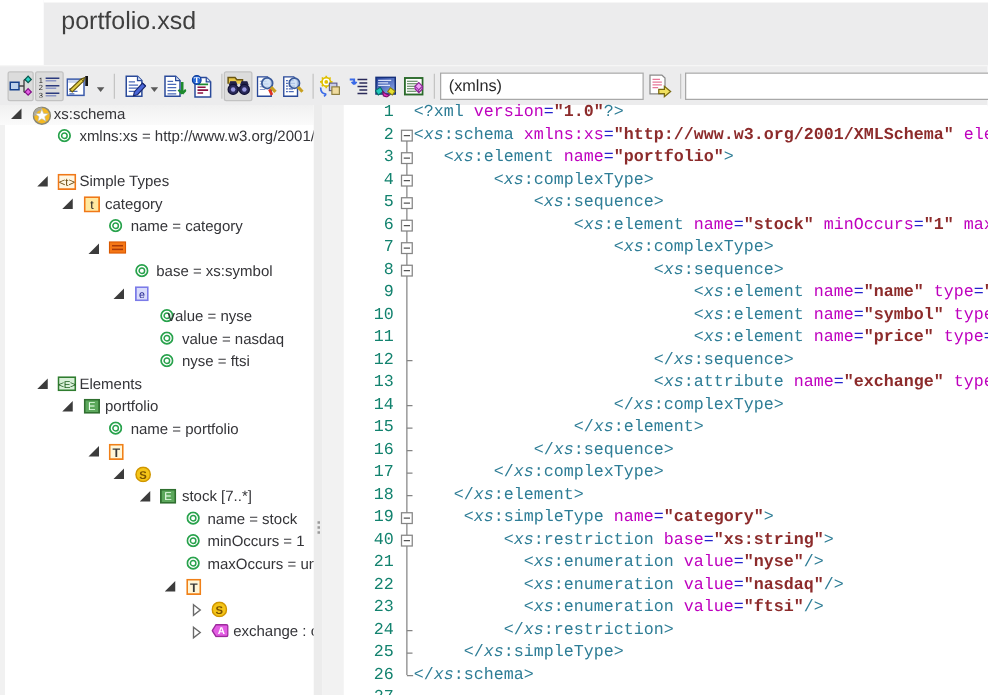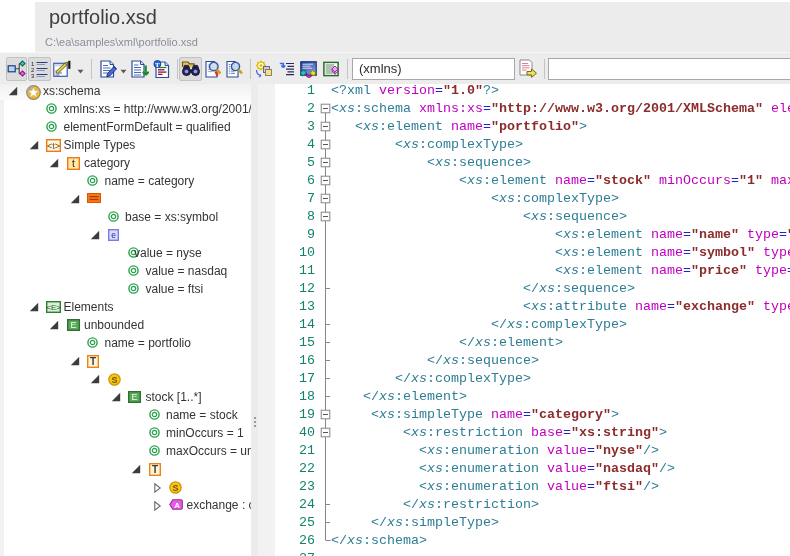--- a/index.html
+++ b/index.html
@@ -32,21 +32,20 @@
 #code b{font-weight:normal;}
 #code .t{color:#2E7D96;}
 #code i.t{font-style:italic;}
 #code .a{color:#BE00BE;}
 #code .q{color:#2222CC;}
 #code .s{color:#8C2B2B;font-weight:bold;}
 </style></head>
 <body>
 <div id="header">
   <div id="title">portfolio.xsd</div>
-  <div id="path">C:\ea\samples\xml\portfolio.xsd</div>
   <svg id="hcaret" width="10" height="8" viewBox="0 0 10 8">
       <path d="M0.5 1 H9.5 L5 7.5 Z" fill="#636363"></path>
     </svg>
   <div id="pinfrag"></div>
 </div>
 <div id="toolbar">
 <span class="tbtn prs" style="left:7px;width:19px">
       <svg width="19" height="18" viewBox="0 0 19 18">
         <rect x="1.2" y="5.8" width="7" height="6" fill="#BDD2EC" stroke="#16418C" stroke-width="1.2"></rect>
         <path d="M8.2 8.8 h4 M12.2 3.8 v10 M12.2 3.8 h1.3 M12.2 13.8 h1.3" fill="none" stroke="#444" stroke-width="1.1"></path>
@@ -220,27 +219,20 @@
           </svg></span>
         <span class="tx" style="left:43px">xs:schema</span>
       </div>
       <div class="trow" style="top:16px">
         <span class="ic" style="left:46px"><svg width="11" height="11" viewBox="0 0 11 11">
             <circle cx="5.5" cy="5.5" r="4.6" fill="#fff" stroke="#28A24C" stroke-width="1.4"></circle>
             <circle cx="5.5" cy="5.5" r="2.2" fill="#fff" stroke="#28A24C" stroke-width="1.2"></circle>
           </svg></span>
         <span class="tx" style="left:63.5px">xmlns:xs = http://www.w3.org/2001/XMLSchema</span>
       </div>
-      <div class="trow" style="top:34px">
-        <span class="ic" style="left:46px"><svg width="11" height="11" viewBox="0 0 11 11">
-            <circle cx="5.5" cy="5.5" r="4.6" fill="#fff" stroke="#28A24C" stroke-width="1.4"></circle>
-            <circle cx="5.5" cy="5.5" r="2.2" fill="#fff" stroke="#28A24C" stroke-width="1.2"></circle>
-          </svg></span>
-        <span class="tx" style="left:63.5px">elementFormDefault = qualified</span>
-      </div>
       <div class="trow" style="top:52px">
         <svg class="tri" style="left:28.5px" width="10" height="10" viewBox="0 0 10 10">
           <path d="M9.2 0.8 V9.2 H0.8 Z" fill="#3c3c3c"></path>
         </svg>
         <span class="ic" style="left:46px"><svg width="15" height="13" viewBox="0 0 15 13">
             <rect x="0.7" y="0.7" width="13.6" height="11.6" fill="#FFF6E2" stroke="#F07818" stroke-width="1.4"></rect>
             <text x="7.5" y="9.8" font-family="Liberation Sans" font-size="9" fill="#6b4a10" text-anchor="middle">&lt;t&gt;</text>
           </svg></span>
         <span class="tx" style="left:63.5px">Simple Types</span>
       </div>
@@ -299,41 +291,41 @@
             <circle cx="5.5" cy="5.5" r="4.6" fill="#fff" stroke="#28A24C" stroke-width="1.4"></circle>
             <circle cx="5.5" cy="5.5" r="2.2" fill="#fff" stroke="#28A24C" stroke-width="1.2"></circle>
           </svg></span>
         <span class="tx" style="left:145.5px">value = nasdaq</span>
       </div>
       <div class="trow" style="top:196px">
         <span class="ic" style="left:128px"><svg width="11" height="11" viewBox="0 0 11 11">
             <circle cx="5.5" cy="5.5" r="4.6" fill="#fff" stroke="#28A24C" stroke-width="1.4"></circle>
             <circle cx="5.5" cy="5.5" r="2.2" fill="#fff" stroke="#28A24C" stroke-width="1.2"></circle>
           </svg></span>
-        <span class="tx" style="left:145.5px">value = ftsi</span>
+        <span class="tx" style="left:145.5px">nyse = ftsi</span>
       </div>
       <div class="trow" style="top:214px">
         <svg class="tri" style="left:28.5px" width="10" height="10" viewBox="0 0 10 10">
           <path d="M9.2 0.8 V9.2 H0.8 Z" fill="#3c3c3c"></path>
         </svg>
         <span class="ic" style="left:46px"><svg width="15" height="12" viewBox="0 0 15 12">
             <rect x="0.7" y="0.7" width="13.6" height="10.6" fill="#D8EFD8" stroke="#2F7D2F" stroke-width="1.4"></rect>
             <text x="7.5" y="9" font-family="Liberation Sans" font-size="8" letter-spacing="-0.3" fill="#1d5c1d" text-anchor="middle">&lt;E&gt;</text>
           </svg></span>
         <span class="tx" style="left:63.5px">Elements</span>
       </div>
       <div class="trow" style="top:232px">
         <svg class="tri" style="left:49px" width="10" height="10" viewBox="0 0 10 10">
           <path d="M9.2 0.8 V9.2 H0.8 Z" fill="#3c3c3c"></path>
         </svg>
         <span class="ic" style="left:66.5px"><svg width="13" height="12" viewBox="0 0 13 12">
             <rect x="0.7" y="0.7" width="11.6" height="10.6" fill="#5CA85C" stroke="#2F6F2F" stroke-width="1.4"></rect>
             <text x="6.5" y="9.4" font-family="Liberation Sans" font-size="9" fill="#eaffea" text-anchor="middle">E</text>
           </svg></span>
-        <span class="tx" style="left:84px">unbounded</span>
+        <span class="tx" style="left:84px">portfolio</span>
       </div>
       <div class="trow" style="top:250px">
         <span class="ic" style="left:87px"><svg width="11" height="11" viewBox="0 0 11 11">
             <circle cx="5.5" cy="5.5" r="4.6" fill="#fff" stroke="#28A24C" stroke-width="1.4"></circle>
             <circle cx="5.5" cy="5.5" r="2.2" fill="#fff" stroke="#28A24C" stroke-width="1.2"></circle>
           </svg></span>
         <span class="tx" style="left:104.5px">name = portfolio</span>
       </div>
       <div class="trow" style="top:268px">
         <svg class="tri" style="left:69.5px" width="10" height="10" viewBox="0 0 10 10">
@@ -354,21 +346,21 @@
           </svg></span>
       </div>
       <div class="trow" style="top:304px">
         <svg class="tri" style="left:110.5px" width="10" height="10" viewBox="0 0 10 10">
           <path d="M9.2 0.8 V9.2 H0.8 Z" fill="#3c3c3c"></path>
         </svg>
         <span class="ic" style="left:128px"><svg width="13" height="12" viewBox="0 0 13 12">
             <rect x="0.7" y="0.7" width="11.6" height="10.6" fill="#5CA85C" stroke="#2F6F2F" stroke-width="1.4"></rect>
             <text x="6.5" y="9.4" font-family="Liberation Sans" font-size="9" fill="#eaffea" text-anchor="middle">E</text>
           </svg></span>
-        <span class="tx" style="left:145.5px">stock [1..*]</span>
+        <span class="tx" style="left:145.5px">stock [7..*]</span>
       </div>
       <div class="trow" style="top:322px">
         <span class="ic" style="left:148.5px"><svg width="11" height="11" viewBox="0 0 11 11">
             <circle cx="5.5" cy="5.5" r="4.6" fill="#fff" stroke="#28A24C" stroke-width="1.4"></circle>
             <circle cx="5.5" cy="5.5" r="2.2" fill="#fff" stroke="#28A24C" stroke-width="1.2"></circle>
           </svg></span>
         <span class="tx" style="left:166px">name = stock</span>
       </div>
       <div class="trow" style="top:340px">
         <span class="ic" style="left:148.5px"><svg width="11" height="11" viewBox="0 0 11 11">

